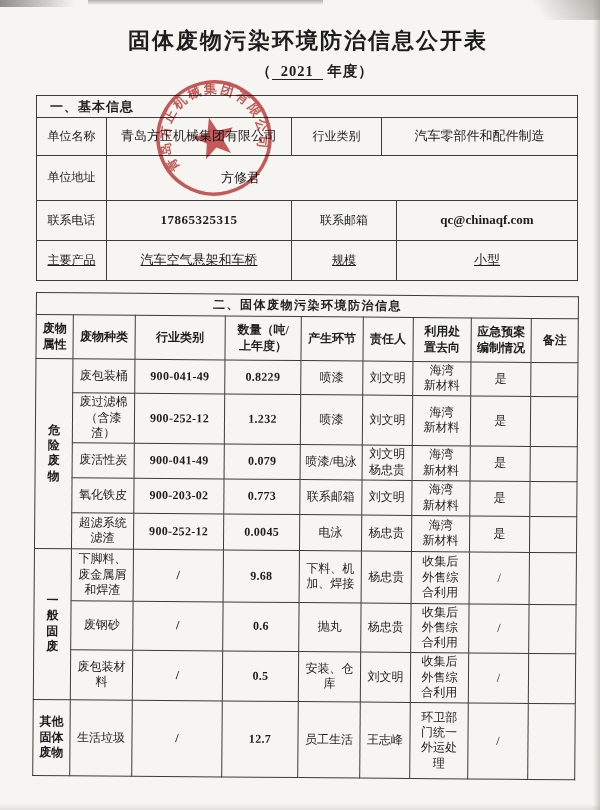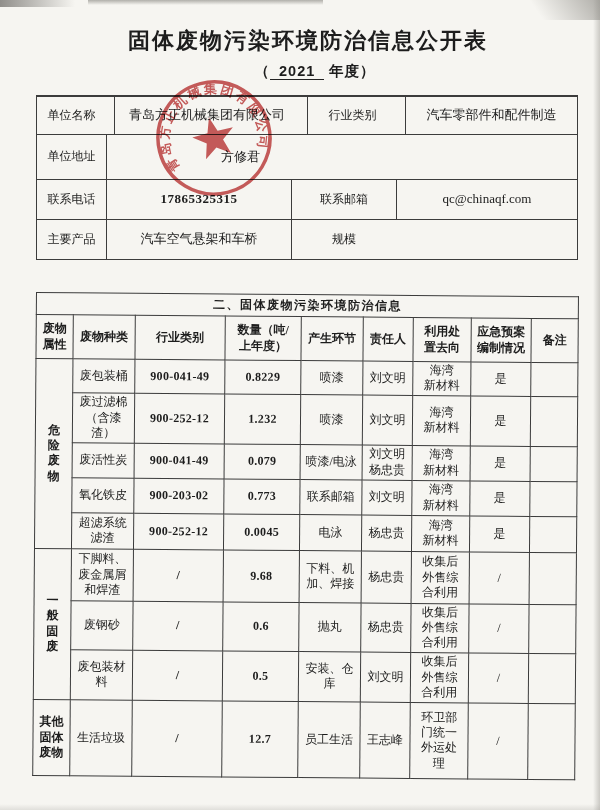--- a/index.html
+++ b/index.html
@@ -22,37 +22,37 @@
     background:linear-gradient(235deg,rgba(130,128,122,.6),rgba(130,128,122,0) 65%); }
   .art-right { position:absolute; right:0; top:0; width:7px; height:810px;
     background:linear-gradient(270deg,rgba(150,148,142,.45),rgba(150,148,142,0)); }
   .art-bottom { position:absolute; left:0; bottom:0; width:600px; height:6px;
     background:linear-gradient(0deg,rgba(160,158,152,.25),rgba(160,158,152,0)); }
 
   .doc-title { position:absolute; top:26px; left:8px; width:600px; text-align:center;
     font-size:22px; font-weight:bold; letter-spacing:2px; }
   .doc-sub { position:absolute; top:62px; left:30px; width:570px; text-align:center;
     font-size:14.5px; font-weight:bold; letter-spacing:1px; }
-  .doc-sub .year { border-bottom:1.5px solid #222; padding:0 9px; font-family:Liberation Sans, sans-serif; }
+  .doc-sub .year { border-bottom:1.5px solid #222; padding:0 9px; font-family:Liberation Serif, serif; }
 
   
   .binfo { position:absolute; left:36px; top:95px; width:542px; border:1.2px solid #3c3c3c; background:transparent; }
   .binfo .sec { height:21px; display:flex; align-items:center; padding-left:13px;
     font-weight:bold; font-size:13px; letter-spacing:1px; }
   .brow { display:grid; border-top:1px solid #3c3c3c; }
   .brow > div { border-left:1px solid #3c3c3c; display:flex; align-items:center; justify-content:center;
     text-align:center; font-size:12px; padding:2px 4px; white-space:pre-line; line-height:1.3; }
   .brow > div:first-child { border-left:none; }
   .brow .val { font-size:13px; }
-  .brow.r1 { grid-template-columns:69px 185px 90px 1fr; height:38px;gap:8px; }
+  .brow.r1 { grid-template-columns:69px 185px 90px 1fr; height:38px; }
   .brow.r2 { grid-template-columns:69px 268px 142px 1fr; height:45px; }
   .brow.r3 { grid-template-columns:69px 185px 105px 1fr; height:40px; }
-  .brow.r4 { grid-template-columns:69px 185px 105px 1fr; height:40px; }
+  .brow.r4 { grid-template-columns:69px 185px 105px 1fr; height:40px;text-decoration:underline; }
   .num { font-weight:600; font-size:14px; letter-spacing:.5px; }
-  .email { font-size:13.5px; font-weight:400; }
+  .email { font-size:13.5px; font-weight:700; }
 
   
   table.waste { position:absolute; left:36px; top:292px; width:542px;
     border-collapse:collapse; table-layout:fixed;
     transform:rotate(.45deg); transform-origin:0 0; }
   table.waste td { border:1px solid #3c3c3c; text-align:center; vertical-align:middle;
     font-size:12px; line-height:1.28; white-space:pre-line; padding:1px 2px; overflow:hidden; }
   td.sec2 { font-weight:bold; font-size:14px; letter-spacing:1.5px; }
   tr.head td { font-weight:600; font-size:12px; }
   td.attr { font-size:12.5px; line-height:1.5; font-weight:600; }
@@ -71,40 +71,42 @@
   <div class="art-tl"></div>
   <div class="art-top"></div>
   <div class="art-tr"></div>
   <div class="art-right"></div>
   <div class="art-bottom"></div>
 
   <div class="doc-title">固体废物污染环境防治信息公开表</div>
   <div class="doc-sub"><span>（</span><span class="year">2021</span> <span>年度）</span></div>
 
   <div class="binfo">
+    <div class="sec">一、基本信息</div>
     <div class="brow r1">
       <div>单位名称</div>
       <div class="val">青岛方正机械集团有限公司</div>
       <div>行业类别</div>
       <div class="val">汽车零部件和配件制造</div>
     </div>
     <div class="brow r2">
       <div>单位地址</div>
       <div class="val">方修君</div>
     </div>
     <div class="brow r3">
       <div>联系电话</div>
       <div class="val num">17865325315</div>
       <div>联系邮箱</div>
       <div class="val email">qc@chinaqf.com</div>
     </div>
     <div class="brow r4">
       <div>主要产品</div>
       <div class="val">汽车空气悬架和车桥</div>
       <div>规模</div>
+      <div class="val">小型</div>
     </div>
   </div>
 
   <table class="waste">
     <colgroup>
       <col style="width:37px">
         <col style="width:62px">
         <col style="width:90px">
         <col style="width:76px">
       <col style="width:62px">

